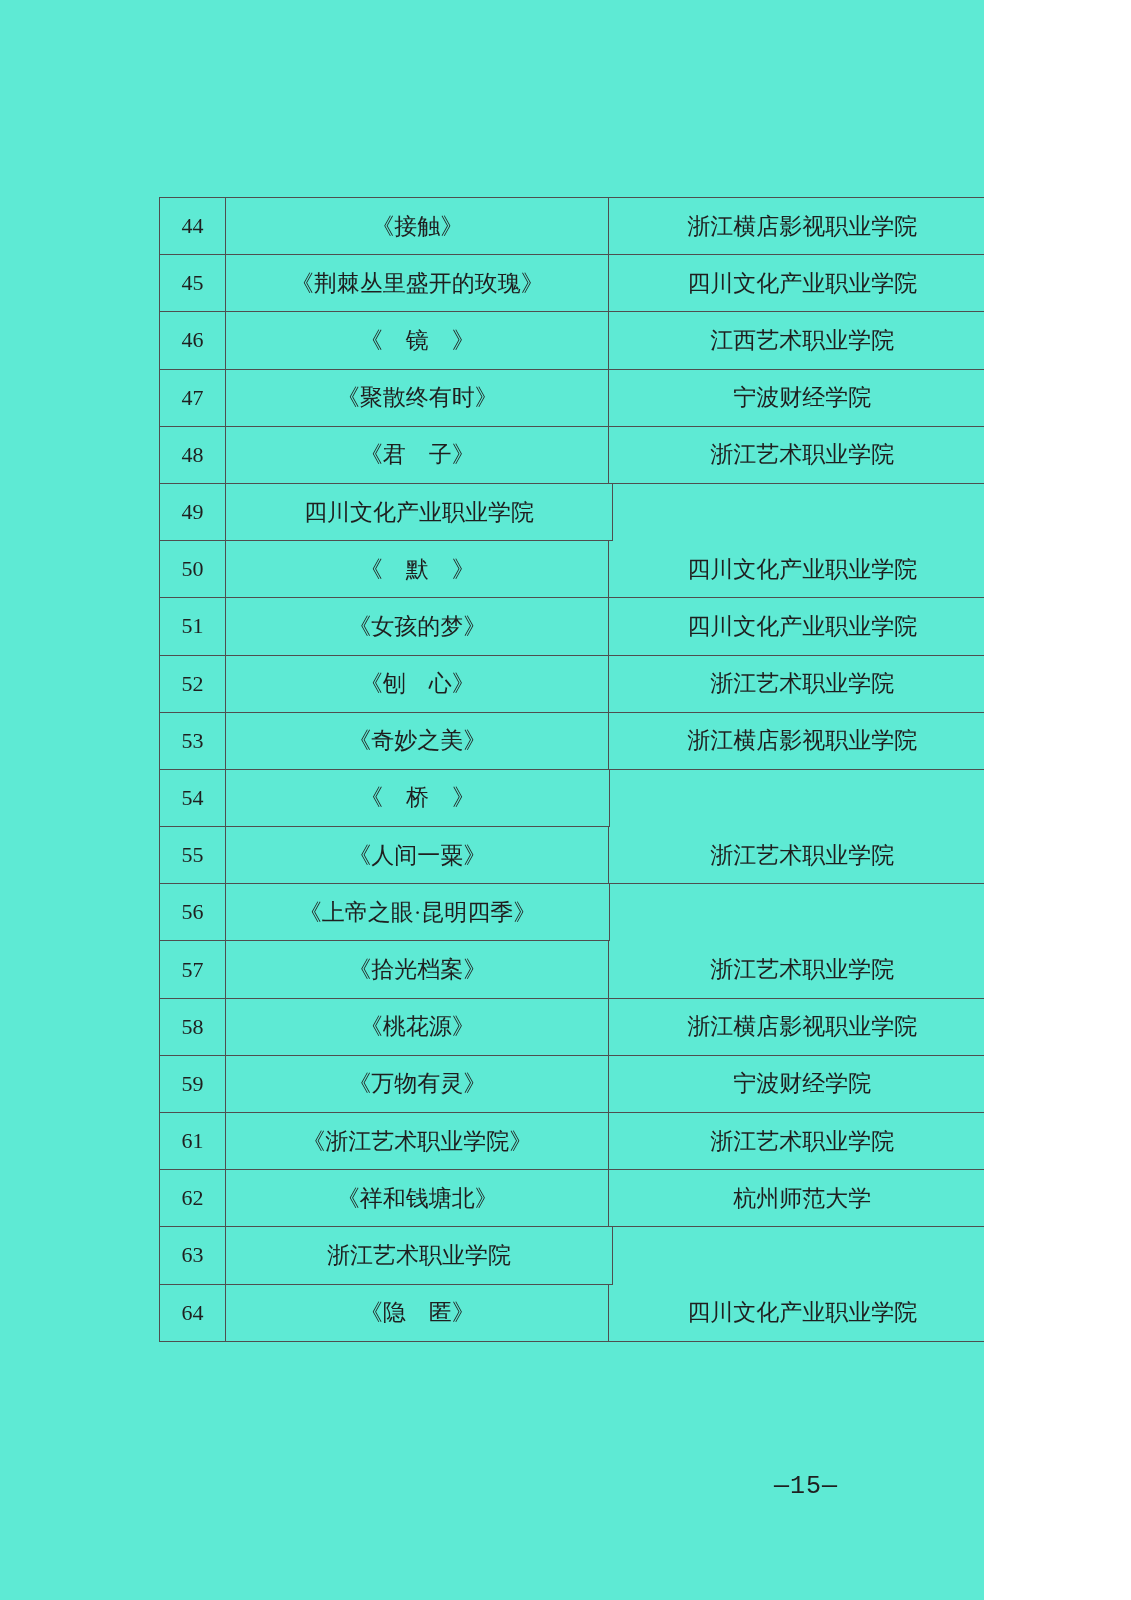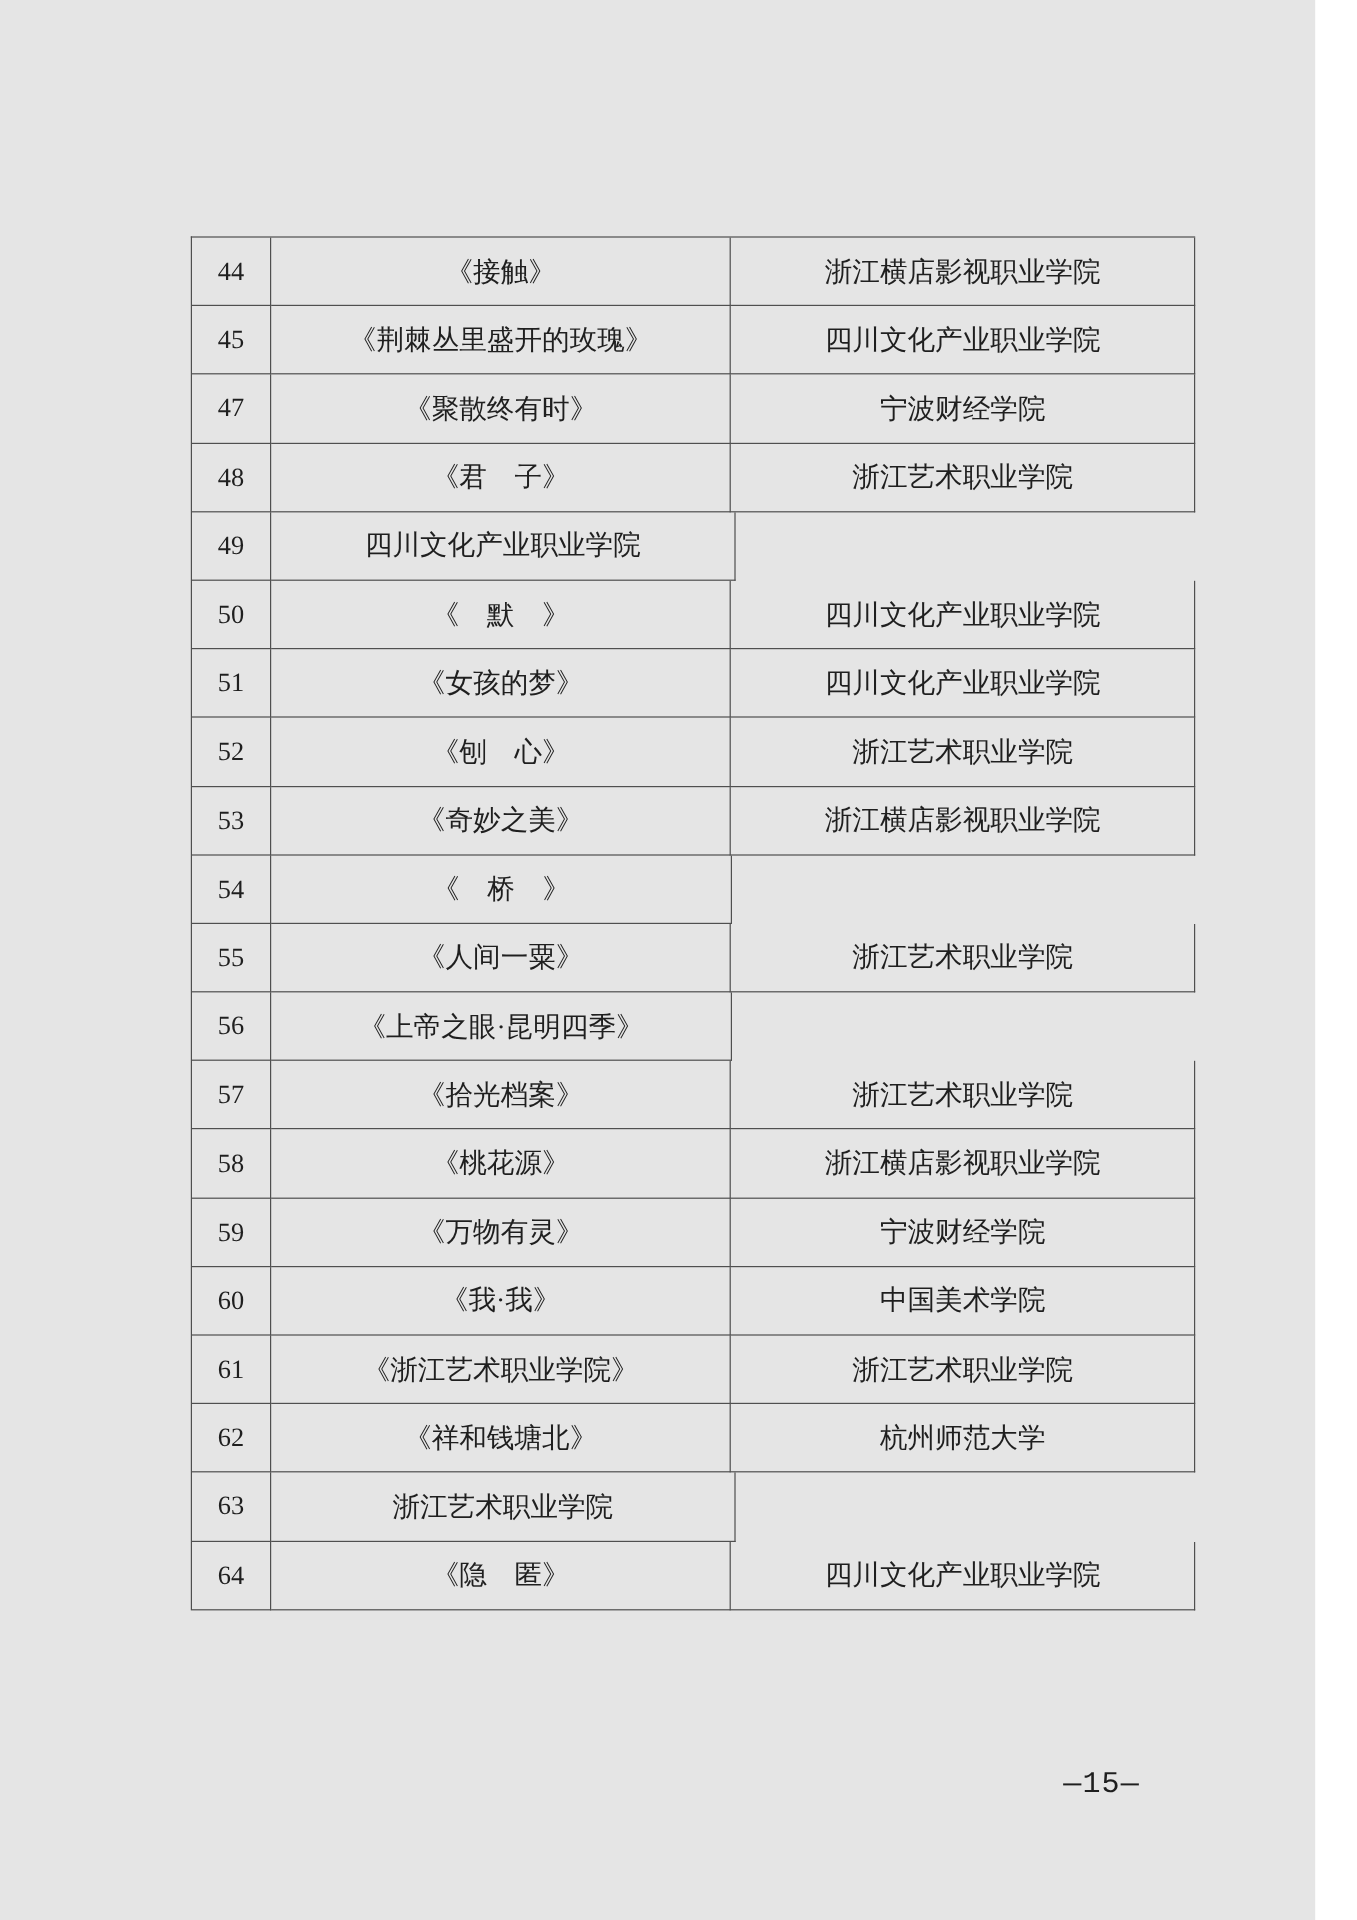--- a/index.html
+++ b/index.html
@@ -5,23 +5,23 @@
   * { margin: 0; padding: 0; box-sizing: border-box; }
   html, body {
     background: #ffffff;
   }
   body {
     font-family: "Liberation Serif", "DejaVu Serif", serif;
     color: #1f1f1f;
   }
   .page {
     position: relative;
-    width: 1096px;
+    width: 984px;
     height: 1600px;
-    background: #e5e5e5;
+    background: #5eead4;
     overflow: hidden;
   }
   .doc-table {
     position: absolute;
     left: 159px;
     top: 197px;
     width: 837px;
     border-top: 1px solid #4f4f4f;
     border-left: 1px solid #4f4f4f;
   }
@@ -73,20 +73,25 @@
       <div class="t-cell c-no">44</div>
       <div class="t-cell c-title">《接触》</div>
       <div class="t-cell c-inst">浙江横店影视职业学院</div>
     </div>
       <div class="t-row">
       <div class="t-cell c-no">45</div>
       <div class="t-cell c-title">《荆棘丛里盛开的玫瑰》</div>
       <div class="t-cell c-inst">四川文化产业职业学院</div>
     </div>
       <div class="t-row">
+      <div class="t-cell c-no">46</div>
+      <div class="t-cell c-title">《　镜　》</div>
+      <div class="t-cell c-inst">江西艺术职业学院</div>
+    </div>
+      <div class="t-row">
       <div class="t-cell c-no">47</div>
       <div class="t-cell c-title">《聚散终有时》</div>
       <div class="t-cell c-inst">宁波财经学院</div>
     </div>
       <div class="t-row">
       <div class="t-cell c-no">48</div>
       <div class="t-cell c-title">《君　子》</div>
       <div class="t-cell c-inst">浙江艺术职业学院</div>
     </div>
       <div class="t-row">
@@ -135,25 +140,20 @@
       <div class="t-cell c-no">58</div>
       <div class="t-cell c-title">《桃花源》</div>
       <div class="t-cell c-inst">浙江横店影视职业学院</div>
     </div>
       <div class="t-row">
       <div class="t-cell c-no">59</div>
       <div class="t-cell c-title">《万物有灵》</div>
       <div class="t-cell c-inst">宁波财经学院</div>
     </div>
       <div class="t-row">
-      <div class="t-cell c-no">60</div>
-      <div class="t-cell c-title">《我·我》</div>
-      <div class="t-cell c-inst">中国美术学院</div>
-    </div>
-      <div class="t-row">
       <div class="t-cell c-no">61</div>
       <div class="t-cell c-title">《浙江艺术职业学院》</div>
       <div class="t-cell c-inst">浙江艺术职业学院</div>
     </div>
       <div class="t-row">
       <div class="t-cell c-no">62</div>
       <div class="t-cell c-title">《祥和钱塘北》</div>
       <div class="t-cell c-inst">杭州师范大学</div>
     </div>
       <div class="t-row">

